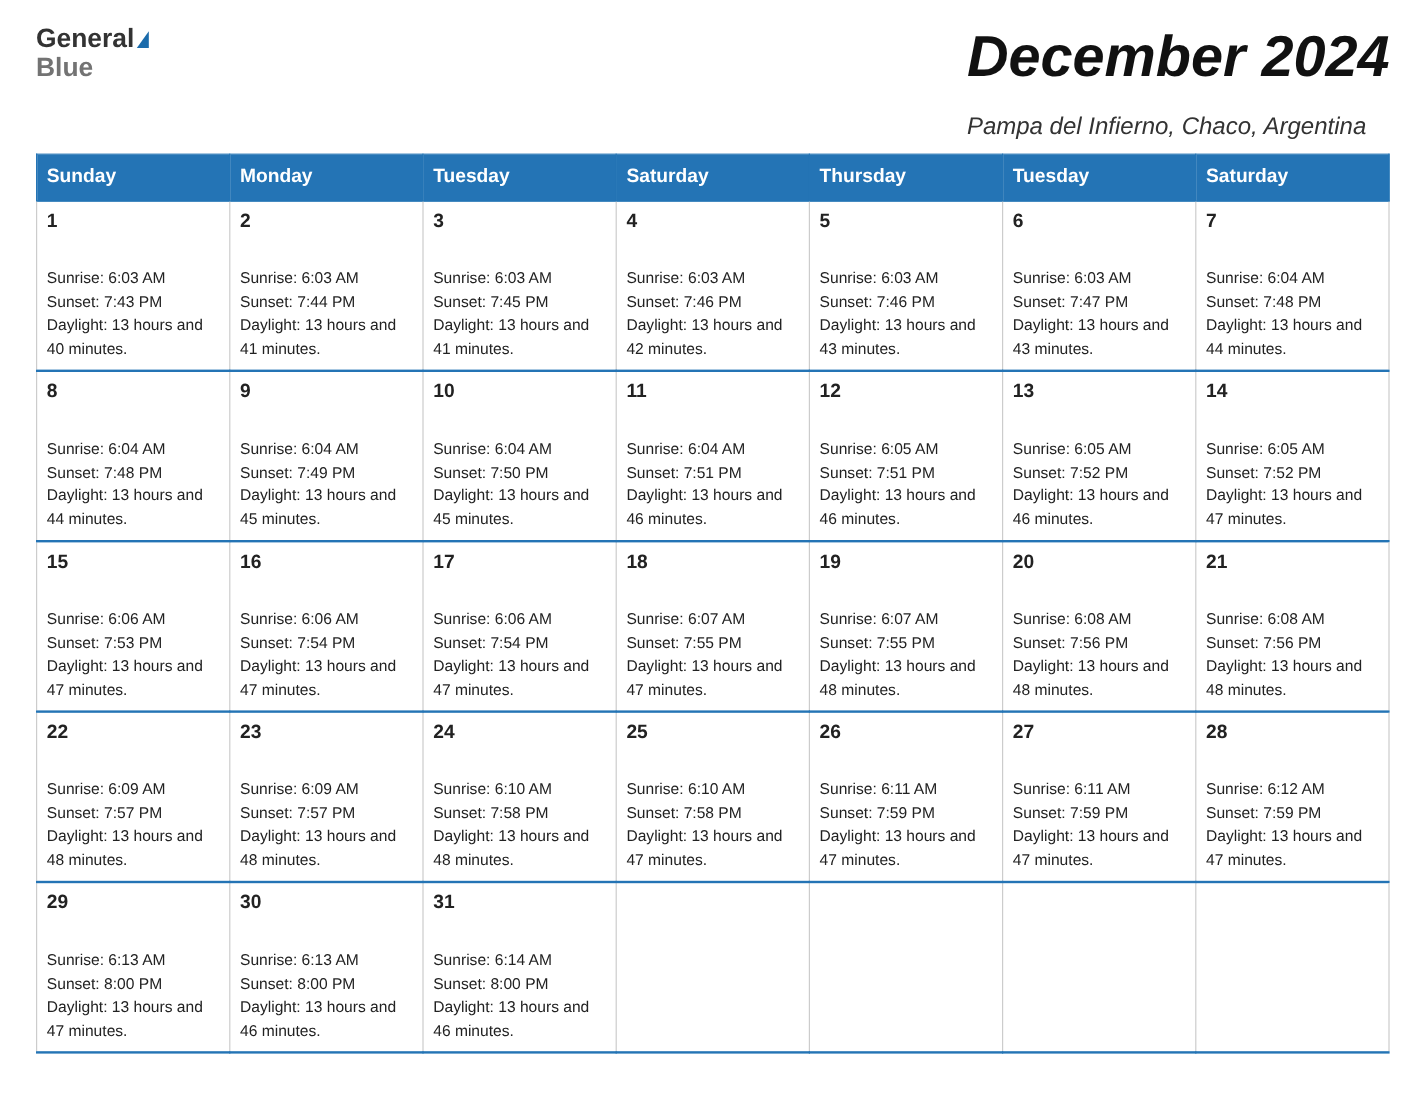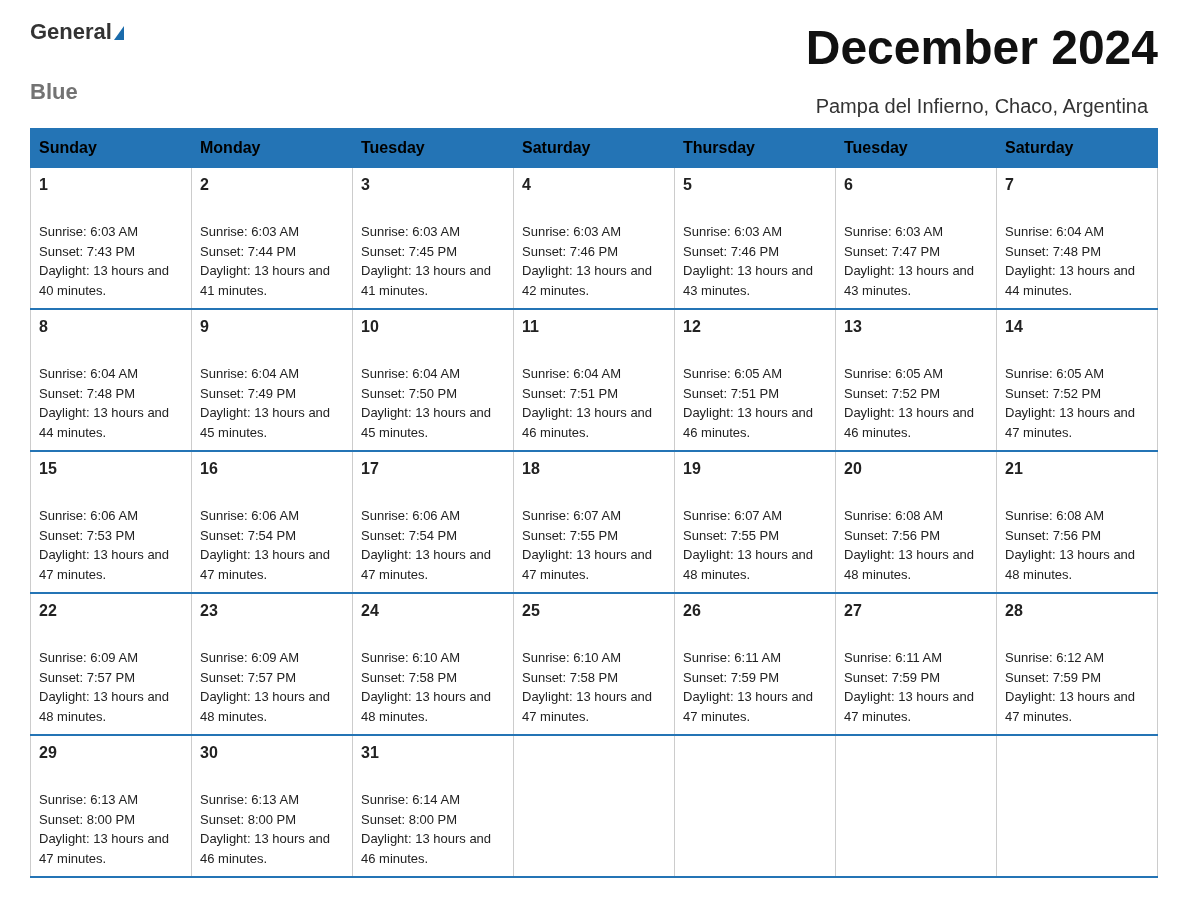--- a/index.html
+++ b/index.html
@@ -15,54 +15,54 @@
       justify-content: space-between;
       align-items: flex-start;
       margin-bottom: 10px;
     }
     .logo {
       display: flex;
       flex-direction: column;
       font-size: 22px;
       font-weight: bold;
       line-height: 1.1;
-      gap: 36px;
     }
     .logo-general { color: #333; }
     .logo-blue { color: #737373; }
     .logo-icon {
       display: inline-block;
       width: 0;
       height: 0;
       border-left: 10px solid transparent;
       border-bottom: 14px solid #1a6bab;
       margin-left: 2px;
       vertical-align: middle;
     }
     .title-block {
-      text-align: center;
+      text-align: left;
+      font-style: italic;
     }
     .calendar-title {
       font-size: 48px;
       font-weight: bold;
       color: #111;
     }
     .calendar-subtitle {
       font-size: 20px;
       color: #333;
       margin-top: 20px;
     }
     table {
       width: 100%;
       border-collapse: collapse;
       margin-top: 10px;
     }
     thead th {
       background-color: #2474b5;
-      color: #000000;
+      color: #ffffff;
       font-size: 16px;
       font-weight: bold;
       padding: 10px 8px;
       text-align: left;
       border: 1px solid #2474b5;
       margin-left: 46px;
     }
     tbody td {
       vertical-align: top;
       padding: 8px;

